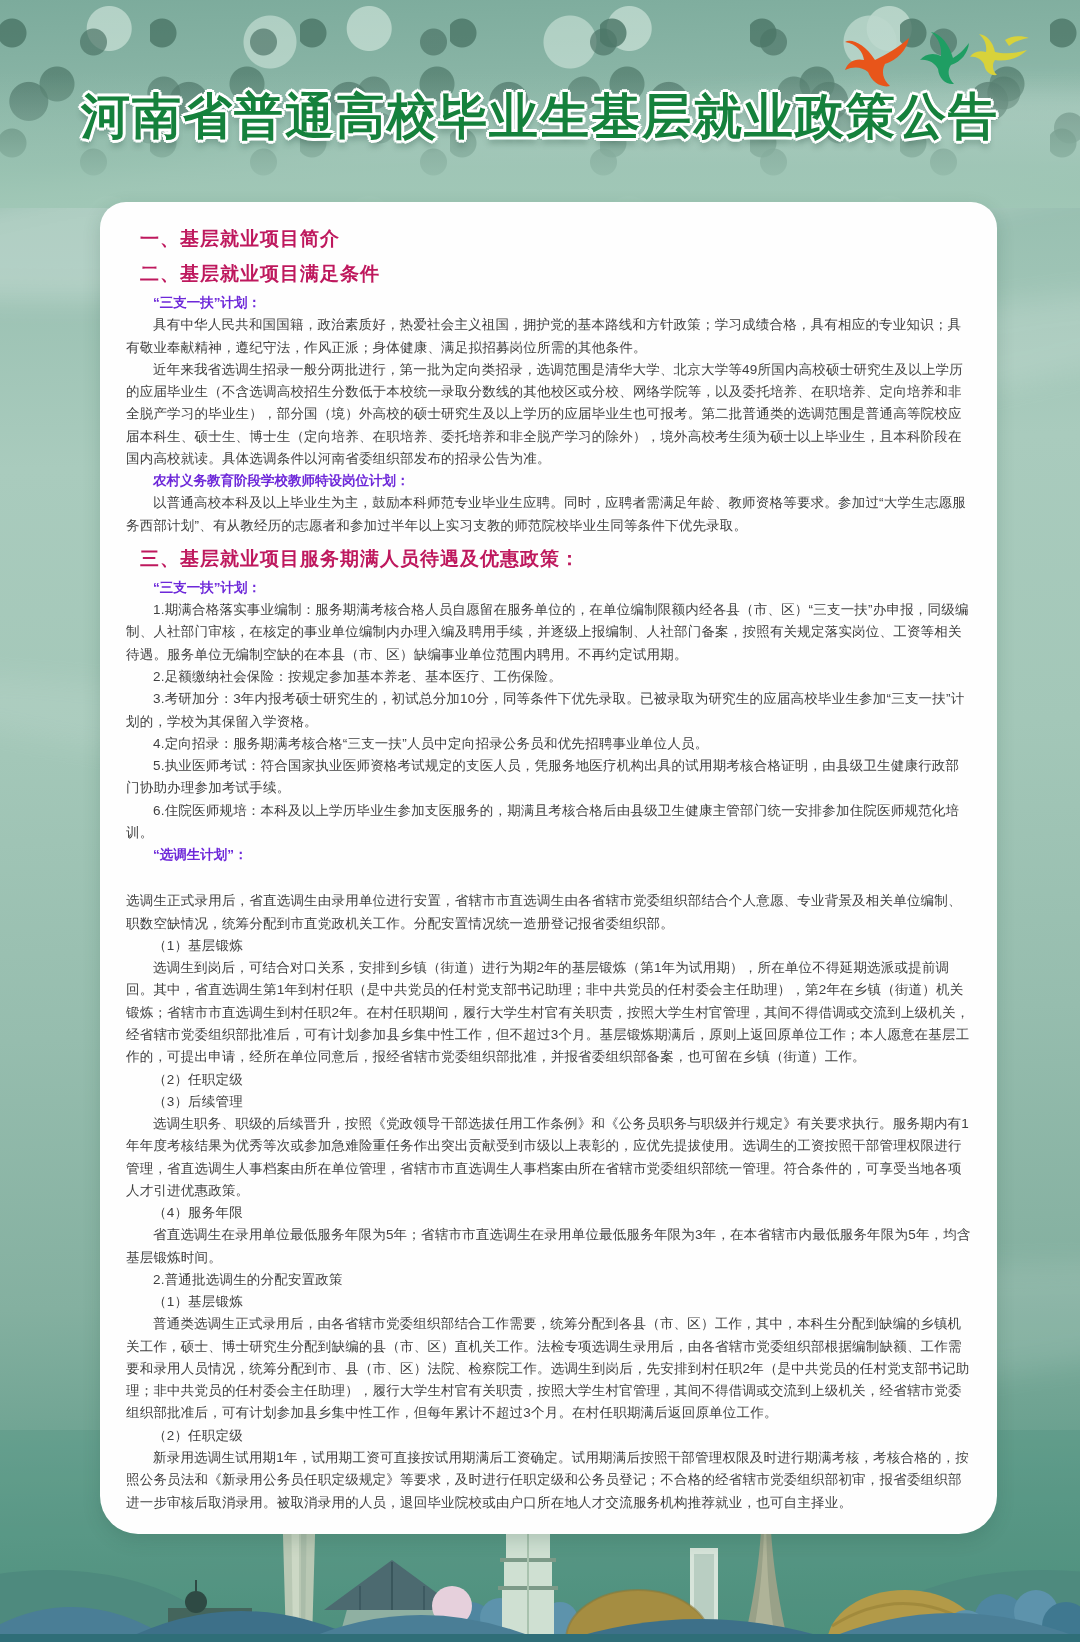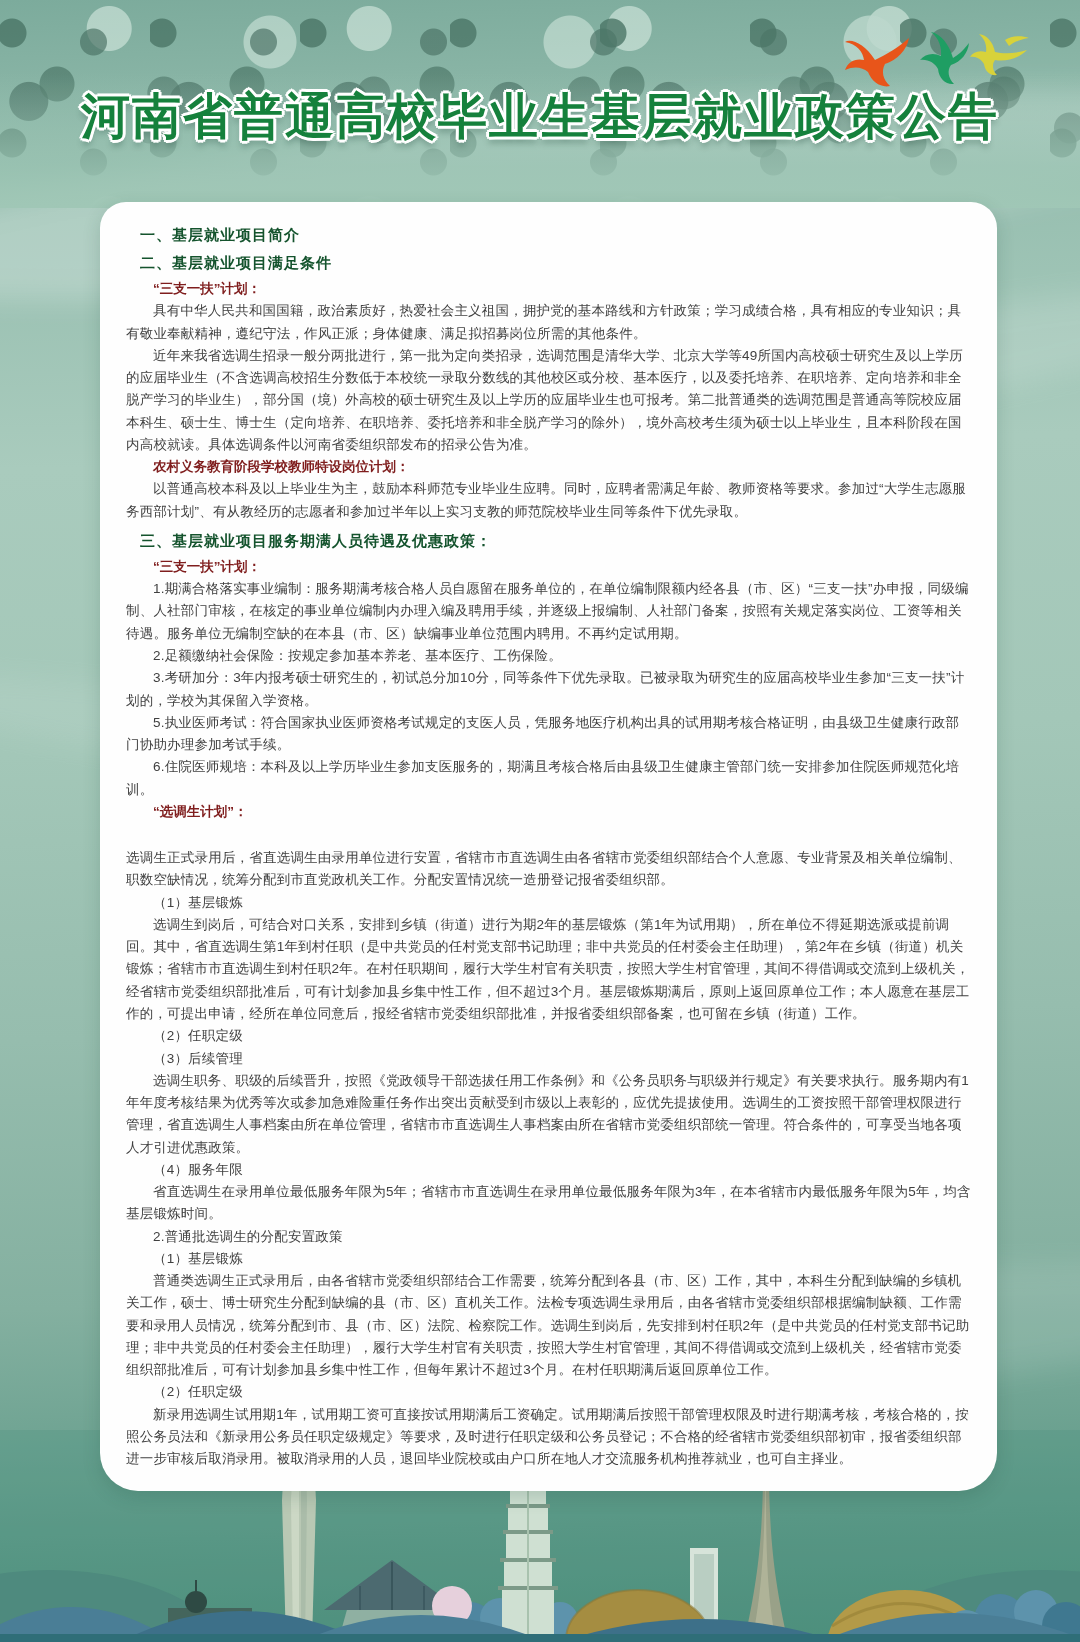--- a/index.html
+++ b/index.html
@@ -41,23 +41,23 @@
   }
   .birds { position:absolute; left:845px; top:22px; width:190px; height:70px; }
 
   
   .card {
     position:absolute; left:100px; top:202px; width:897px; z-index:3;
     background:#fefefe; border-radius:26px 26px 38px 38px;
     box-shadow:0 6px 18px rgba(30,70,55,.18);
     padding:24px 26px 20px 26px;
   }
-  .sec-h1 { font-size:15px; font-weight:bold; color:#14532d; margin:9px 0 5px 14px; letter-spacing:1px; }
+  .sec-h1 { font-size:19px; font-weight:bold; color:#be185d; margin:9px 0 5px 14px; letter-spacing:1px; }
   #sections > .sec-h1:first-child { margin-top:0; }
-  .sec-sub { font-size:13.5px; font-weight:bold; color:#7f1d1d; line-height:1.65; text-indent:2em; }
+  .sec-sub { font-size:13.5px; font-weight:bold; color:#6d28d9; line-height:1.65; text-indent:2em; }
   .sec-p { font-size:13.5px; color:#3f3f3f; line-height:1.65; text-indent:2em; letter-spacing:.2px; }
   .sec-pflush { font-size:13.5px; color:#3f3f3f; line-height:1.65; text-indent:0; letter-spacing:.2px;margin-top:24px; }
 
   
   .skyline { position:absolute; left:0; bottom:0; width:1080px; height:212px; z-index:2; }
 </style>
 </head>
 <body>
 
 <div class="page">
@@ -148,28 +148,29 @@
     <path d="M820 212 Q950 154 1090 212 Z" fill="#4a7e96"></path>
     <rect x="0" y="204" width="1080" height="8" fill="#2f6e78"></rect>
   </svg>
 
   <div class="card">
     <div id="sections">
         <div class="sec-h1">一、基层就业项目简介</div>
         <div class="sec-h1">二、基层就业项目满足条件</div>
         <div class="sec-sub">“三支一扶”计划：</div>
         <div class="sec-p">具有中华人民共和国国籍，政治素质好，热爱社会主义祖国，拥护党的基本路线和方针政策；学习成绩合格，具有相应的专业知识；具有敬业奉献精神，遵纪守法，作风正派；身体健康、满足拟招募岗位所需的其他条件。</div>
-        <div class="sec-p">近年来我省选调生招录一般分两批进行，第一批为定向类招录，选调范围是清华大学、北京大学等49所国内高校硕士研究生及以上学历的应届毕业生（不含选调高校招生分数低于本校统一录取分数线的其他校区或分校、基本医疗，以及委托培养、在职培养、定向培养和非全脱产学习的毕业生），部分国（境）外高校的硕士研究生及以上学历的应届毕业生也可报考。第二批普通类的选调范围是普通高等院校应届本科生、硕士生、博士生（定向培养、在职培养、委托培养和非全脱产学习的除外），境外高校考生须为硕士以上毕业生，且本科阶段在国内高校就读。具体选调条件以河南省委组织部发布的招录公告为准。</div>
+        <div class="sec-p">近年来我省选调生招录一般分两批进行，第一批为定向类招录，选调范围是清华大学、北京大学等49所国内高校硕士研究生及以上学历的应届毕业生（不含选调高校招生分数低于本校统一录取分数线的其他校区或分校、网络学院等，以及委托培养、在职培养、定向培养和非全脱产学习的毕业生），部分国（境）外高校的硕士研究生及以上学历的应届毕业生也可报考。第二批普通类的选调范围是普通高等院校应届本科生、硕士生、博士生（定向培养、在职培养、委托培养和非全脱产学习的除外），境外高校考生须为硕士以上毕业生，且本科阶段在国内高校就读。具体选调条件以河南省委组织部发布的招录公告为准。</div>
         <div class="sec-sub">农村义务教育阶段学校教师特设岗位计划：</div>
         <div class="sec-p">以普通高校本科及以上毕业生为主，鼓励本科师范专业毕业生应聘。同时，应聘者需满足年龄、教师资格等要求。参加过“大学生志愿服务西部计划”、有从教经历的志愿者和参加过半年以上实习支教的师范院校毕业生同等条件下优先录取。</div>
         <div class="sec-h1">三、基层就业项目服务期满人员待遇及优惠政策：</div>
         <div class="sec-sub">“三支一扶”计划：</div>
         <div class="sec-p">1.期满合格落实事业编制：服务期满考核合格人员自愿留在服务单位的，在单位编制限额内经各县（市、区）“三支一扶”办申报，同级编制、人社部门审核，在核定的事业单位编制内办理入编及聘用手续，并逐级上报编制、人社部门备案，按照有关规定落实岗位、工资等相关待遇。服务单位无编制空缺的在本县（市、区）缺编事业单位范围内聘用。不再约定试用期。</div>
         <div class="sec-p">2.足额缴纳社会保险：按规定参加基本养老、基本医疗、工伤保险。</div>
         <div class="sec-p">3.考研加分：3年内报考硕士研究生的，初试总分加10分，同等条件下优先录取。已被录取为研究生的应届高校毕业生参加“三支一扶”计划的，学校为其保留入学资格。</div>
+        <div class="sec-p">4.定向招录：服务期满考核合格“三支一扶”人员中定向招录公务员和优先招聘事业单位人员。</div>
         <div class="sec-p">5.执业医师考试：符合国家执业医师资格考试规定的支医人员，凭服务地医疗机构出具的试用期考核合格证明，由县级卫生健康行政部门协助办理参加考试手续。</div>
         <div class="sec-p">6.住院医师规培：本科及以上学历毕业生参加支医服务的，期满且考核合格后由县级卫生健康主管部门统一安排参加住院医师规范化培训。</div>
         <div class="sec-sub">“选调生计划”：</div>
         <div class="sec-pflush">选调生正式录用后，省直选调生由录用单位进行安置，省辖市市直选调生由各省辖市党委组织部结合个人意愿、专业背景及相关单位编制、职数空缺情况，统筹分配到市直党政机关工作。分配安置情况统一造册登记报省委组织部。</div>
         <div class="sec-p">（1）基层锻炼</div>
         <div class="sec-p">选调生到岗后，可结合对口关系，安排到乡镇（街道）进行为期2年的基层锻炼（第1年为试用期），所在单位不得延期选派或提前调回。其中，省直选调生第1年到村任职（是中共党员的任村党支部书记助理；非中共党员的任村委会主任助理），第2年在乡镇（街道）机关锻炼；省辖市市直选调生到村任职2年。在村任职期间，履行大学生村官有关职责，按照大学生村官管理，其间不得借调或交流到上级机关，经省辖市党委组织部批准后，可有计划参加县乡集中性工作，但不超过3个月。基层锻炼期满后，原则上返回原单位工作；本人愿意在基层工作的，可提出申请，经所在单位同意后，报经省辖市党委组织部批准，并报省委组织部备案，也可留在乡镇（街道）工作。</div>
         <div class="sec-p">（2）任职定级</div>
         <div class="sec-p">（3）后续管理</div>
         <div class="sec-p">选调生职务、职级的后续晋升，按照《党政领导干部选拔任用工作条例》和《公务员职务与职级并行规定》有关要求执行。服务期内有1年年度考核结果为优秀等次或参加急难险重任务作出突出贡献受到市级以上表彰的，应优先提拔使用。选调生的工资按照干部管理权限进行管理，省直选调生人事档案由所在单位管理，省辖市市直选调生人事档案由所在省辖市党委组织部统一管理。符合条件的，可享受当地各项人才引进优惠政策。</div>
         <div class="sec-p">（4）服务年限</div>

